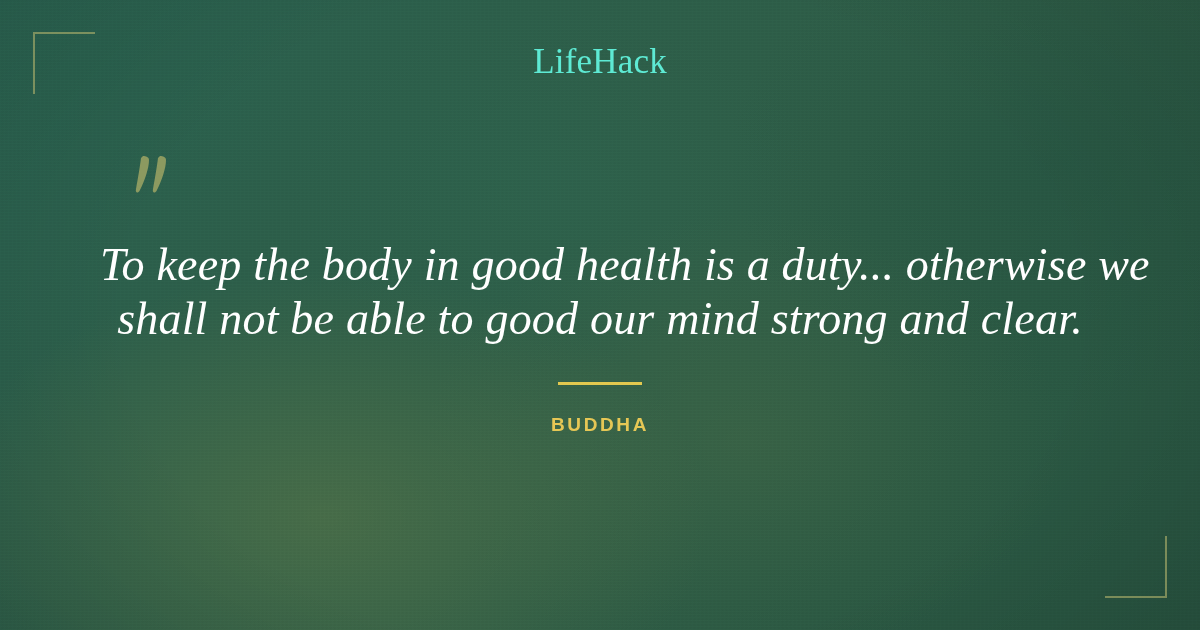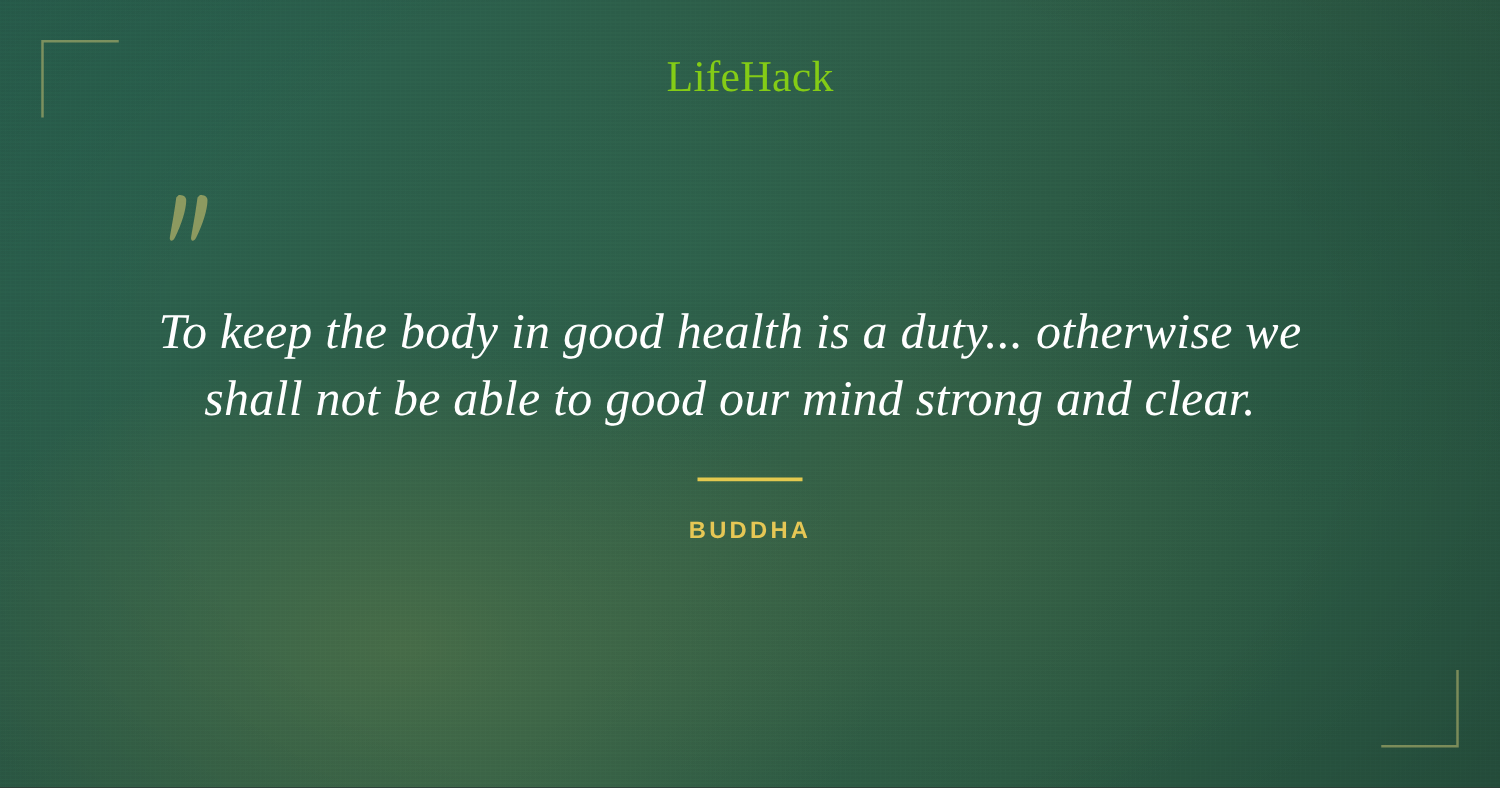--- a/index.html
+++ b/index.html
@@ -79,48 +79,48 @@
     border-right: 2px solid rgba(176,178,108,0.62);
   }
 
   
   .logo {
     position: absolute;
     top: 40px;
     left: 0;
     width: 1200px;
     text-align: center;
-    color: #84cc16;
+    color: #5eead4;
     font-family: "Liberation Serif", "DejaVu Serif", serif;
     font-size: 35px;
     font-weight: 400;
     letter-spacing: 0.2px;
     line-height: 44px;
   }
 
   
   .quote-mark {
     position: absolute;
     left: 133px;
     top: 148px;
     width: 60px;
     height: 70px;
   }
   .quote-mark svg { display: block; }
 
   .quote-text {
     position: absolute;
-    left: 84px;
+    left: 100px;
     top: 238px;
     width: 1000px;
     text-align: center;
     color: #ffffff;
     font-family: "Liberation Serif", "DejaVu Serif", serif;
     font-style: italic;
-    font-size: 40px;
+    font-size: 46px;
     font-weight: 400;
     line-height: 54px;
     letter-spacing: 0.2px;
   }
   .quote-line { display: block; white-space: nowrap; }
 
   
   .divider {
     position: absolute;
     left: 558px;

